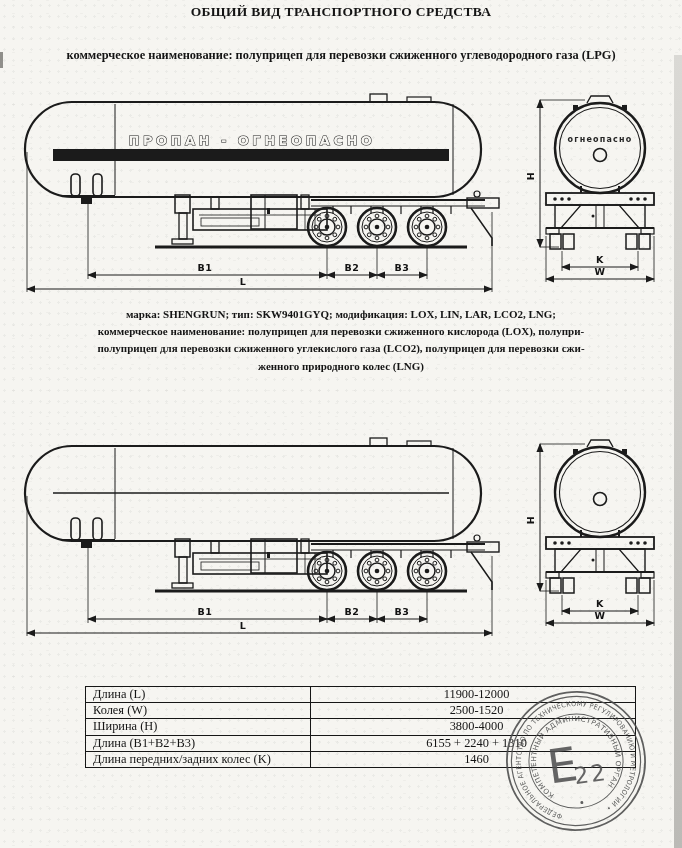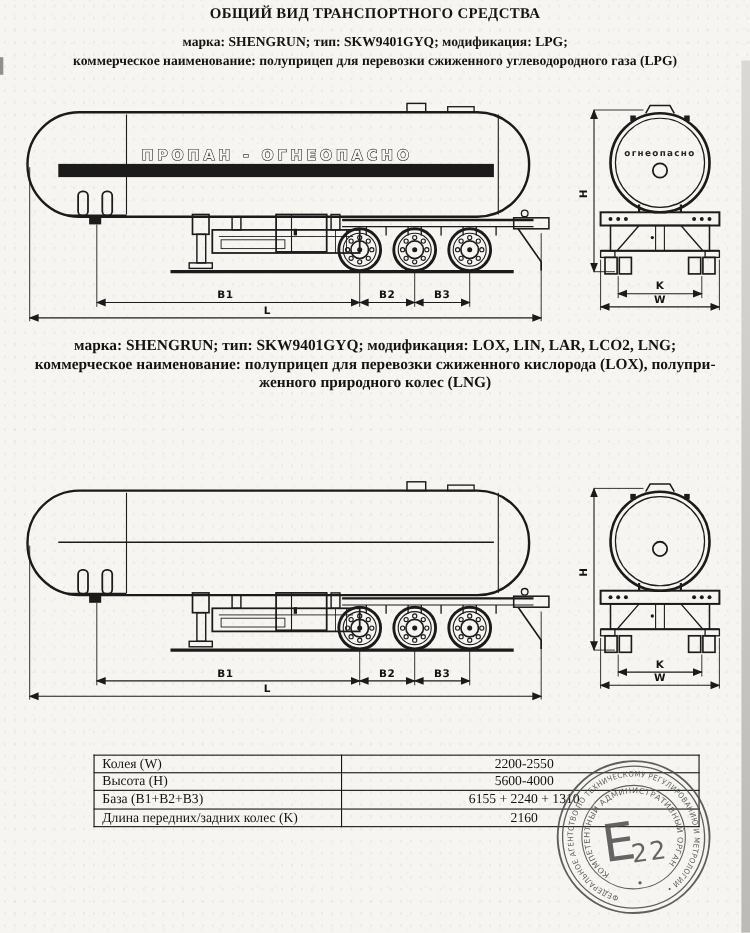--- a/index.html
+++ b/index.html
@@ -16,21 +16,21 @@
       radial-gradient(rgba(40,40,40,0.035) 1px, transparent 1.3px);
     background-size:9px 11px,17px 13px;
     background-position:0 0,5px 7px;
     padding-left:25px;
   }
   .abs{position:absolute;}
   .title{top:4px;left:0;width:682px;text-align:center;font-weight:bold;font-size:13.5px;letter-spacing:.3px;}
   .spec{left:0;width:682px;text-align:center;font-weight:bold;font-size:12.4px;}
   .spec1a{top:31px;}
   .spec1b{top:48px;}
-  .sec2{top:306px;left:26px;width:630px;text-align:center;font-weight:bold;font-size:14px;line-height:17.2px;}
+  .sec2{top:306px;left:26px;width:630px;text-align:center;font-weight:bold;font-size:11px;line-height:17.2px;}
   
   .ln{fill:none;stroke:#1b1b1b;}
   .fl{fill:#1b1b1b;stroke:none;}
   text.dim{font-family:"DejaVu Sans",sans-serif;font-weight:bold;font-size:9.5px;fill:#131313;letter-spacing:.5px;}
   text.tank-marking{font-family:"DejaVu Sans",sans-serif;font-weight:bold;font-size:13px;letter-spacing:3.5px;
     fill:#f6f5f1;stroke:#151515;stroke-width:1;paint-order:stroke;}
   text.rear-marking{font-family:"DejaVu Sans",sans-serif;font-weight:bold;font-size:8px;letter-spacing:1.2px;fill:#262626;}
   
   table.specs{border-collapse:collapse;width:551px;font-size:12.4px;}
   table.specs td{border:1px solid #161616;height:15.2px;padding:0 0 0 7px;line-height:15px;}
@@ -149,21 +149,20 @@
         <line x1="113" y1="159" x2="113" y2="179" class="ln" stroke-width=".8"></line>
         <line x1="21" y1="144" x2="21" y2="190" class="ln" stroke-width=".8"></line>
         <line x1="129" y1="144" x2="129" y2="190" class="ln" stroke-width=".8"></line>
         <line x1="37" y1="175" x2="113" y2="175" class="ln" stroke-width="1" marker-start="url(#arw)" marker-end="url(#arw)"></line>
         <line x1="21" y1="187" x2="129" y2="187" class="ln" stroke-width="1" marker-start="url(#arw)" marker-end="url(#arw)"></line>
       </g>
     </defs>
   </svg>
 
   <div class="abs title">ОБЩИЙ ВИД ТРАНСПОРТНОГО СРЕДСТВА</div>
-  <div class="abs spec spec1a">марка: SHENGRUN; тип: SKW9401GYQ; модификация: LPG;</div>
   <div class="abs spec spec1b">коммерческое наименование: полуприцеп для перевозки сжиженного углеводородного газа (LPG)</div>
 
   <svg class="abs" style="left:15px;top:92px" width="500" height="205" viewBox="0 0 500 205">
     <use href="#sv-common"></use>
     <rect x="38" y="57" width="396" height="12" class="fl"></rect>
     <text x="237" y="53" text-anchor="middle" class="tank-marking">ПРОПАН - ОГНЕОПАСНО</text>
     <text x="190" y="179" text-anchor="middle" class="dim">B1</text>
     <text x="337" y="179" text-anchor="middle" class="dim">B2</text>
     <text x="387" y="179" text-anchor="middle" class="dim">B3</text>
     <text x="228" y="193" text-anchor="middle" class="dim">L</text>
@@ -173,20 +172,21 @@
     <use href="#rv-common"></use>
     <text x="75" y="50" text-anchor="middle" class="rear-marking">огнеопасно</text>
     <text transform="translate(9,84) rotate(-90)" text-anchor="middle" class="dim">H</text>
     <text x="75" y="171" text-anchor="middle" class="dim">K</text>
     <text x="75" y="183" text-anchor="middle" class="dim">W</text>
   </svg>
 
   <div class="abs sec2">
     <div>марка: SHENGRUN; тип: SKW9401GYQ; модификация: LOX, LIN, LAR, LCO2, LNG;</div>
     <div>коммерческое наименование: полуприцеп для перевозки сжиженного кислорода (LOX), полупри-</div>
+    <div>полуприцеп для перевозки сжиженного углекислого газа (LCO2), полуприцеп для перевозки сжи-</div>
     <div>женного природного колес (LNG)</div>
   </div>
 
   <svg class="abs" style="left:15px;top:436px" width="500" height="205" viewBox="0 0 500 205">
     <use href="#sv-common"></use>
     <line x1="38" y1="57" x2="434" y2="57" class="ln" stroke-width="1.4"></line>
     <text x="190" y="179" text-anchor="middle" class="dim">B1</text>
     <text x="337" y="179" text-anchor="middle" class="dim">B2</text>
     <text x="387" y="179" text-anchor="middle" class="dim">B3</text>
     <text x="228" y="193" text-anchor="middle" class="dim">L</text>
@@ -195,34 +195,38 @@
   <svg class="abs" style="left:525px;top:436px" width="157" height="195" viewBox="0 0 157 195">
     <use href="#rv-common"></use>
     <text transform="translate(9,84) rotate(-90)" text-anchor="middle" class="dim">H</text>
     <text x="75" y="171" text-anchor="middle" class="dim">K</text>
     <text x="75" y="183" text-anchor="middle" class="dim">W</text>
   </svg>
 
   <table class="specs abs" style="left:85px;top:686px">
     <tbody>
       <tr>
+        <td class="lab">Длина (L)</td>
+        <td class="val">11900-12000</td>
+      </tr>
+      <tr>
         <td class="lab">Колея (W)</td>
-        <td class="val">2200-2550</td>
-      </tr>
-      <tr>
-        <td class="lab">Высота (H)</td>
-        <td class="val">5600-4000</td>
-      </tr>
-      <tr>
-        <td class="lab">База (B1+B2+B3)</td>
+        <td class="val">2500-1520</td>
+      </tr>
+      <tr>
+        <td class="lab">Ширина (H)</td>
+        <td class="val">3800-4000</td>
+      </tr>
+      <tr>
+        <td class="lab">Длина (B1+B2+B3)</td>
         <td class="val">6155 + 2240 + 1310</td>
       </tr>
       <tr>
         <td class="lab">Длина передних/задних колес (K)</td>
-        <td class="val">2160</td>
+        <td class="val">1460</td>
       </tr>
     </tbody>
   </table>
 
   <svg class="abs stamp" style="left:500px;top:685px" width="155" height="155" viewBox="0 0 155 155">
     <defs>
       <path id="ringOut" d="M57.2,127.7 A55,55 0 1 1 94.8,127.7"></path>
       <path id="ringIn" d="M53.1,108.8 A40,40 0 1 1 98.9,108.8"></path>
     </defs>
     <g transform="rotate(-8 76 76)">

